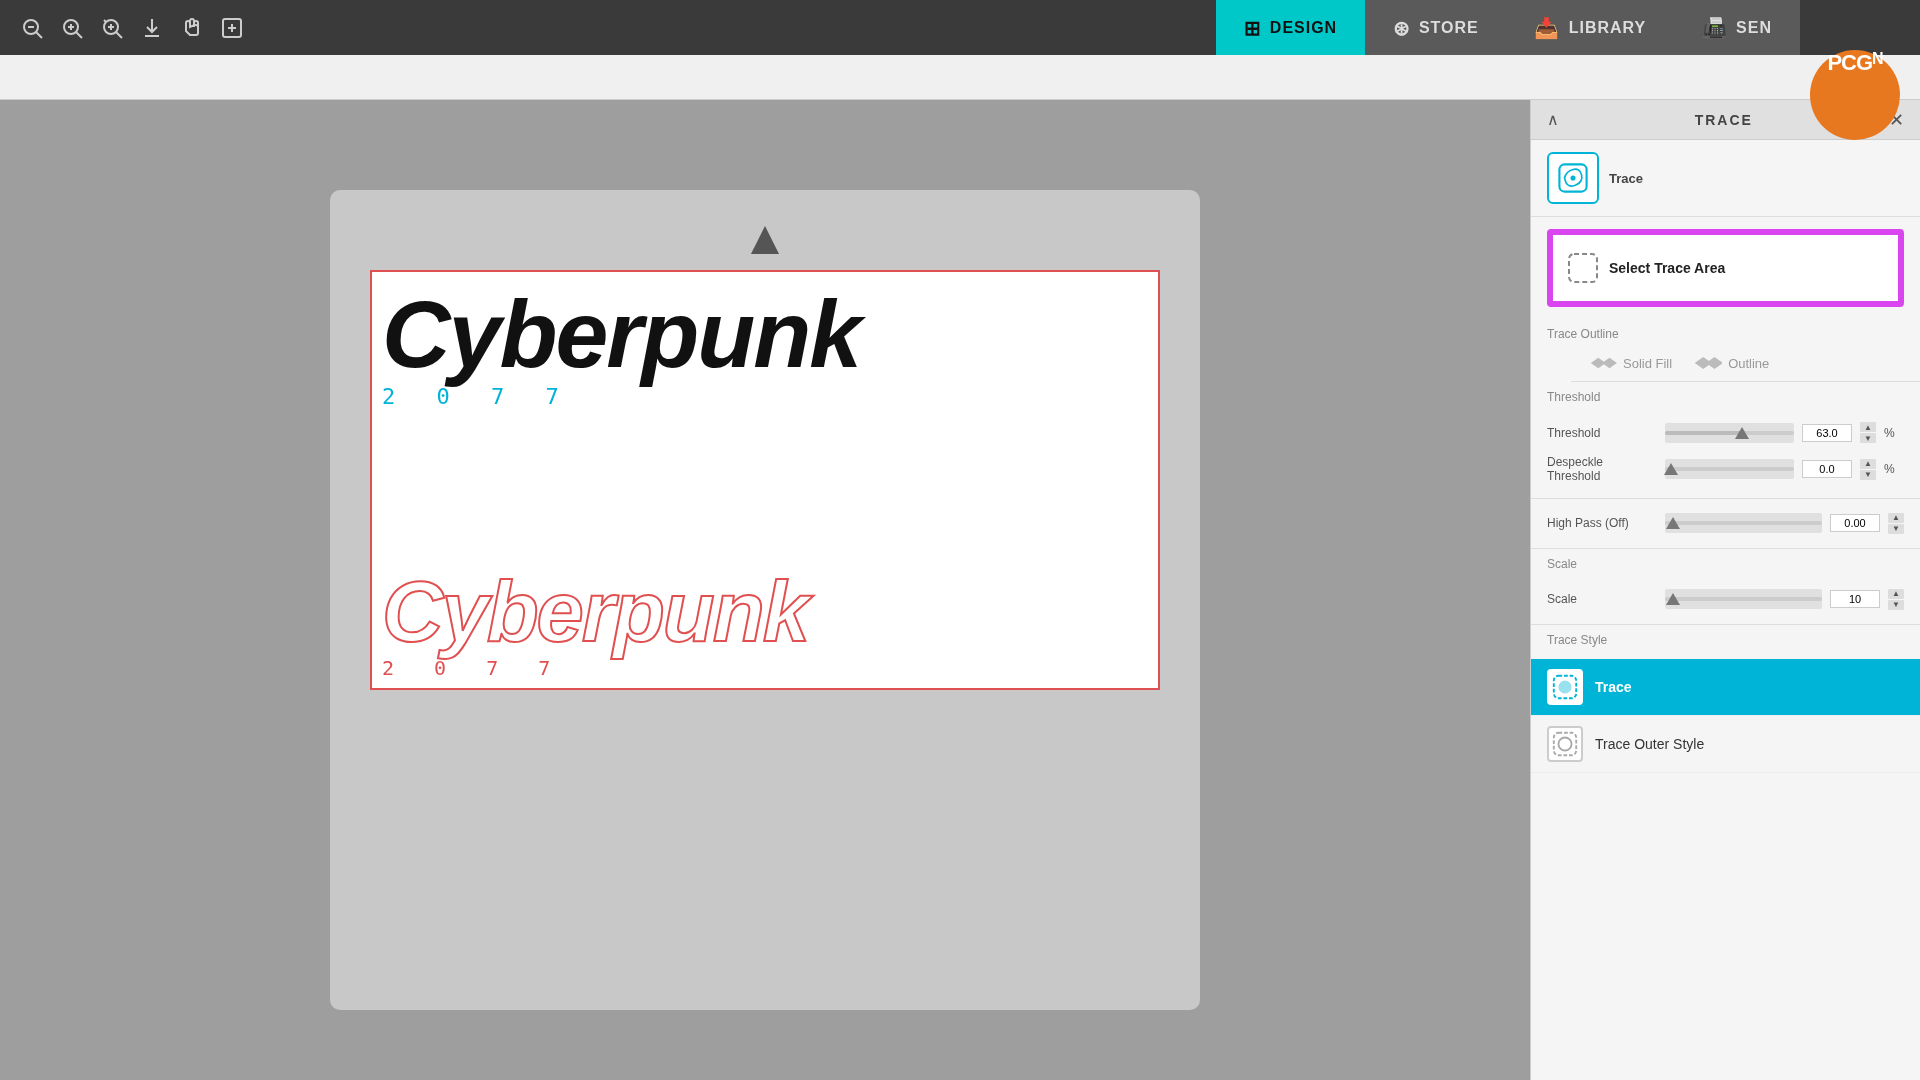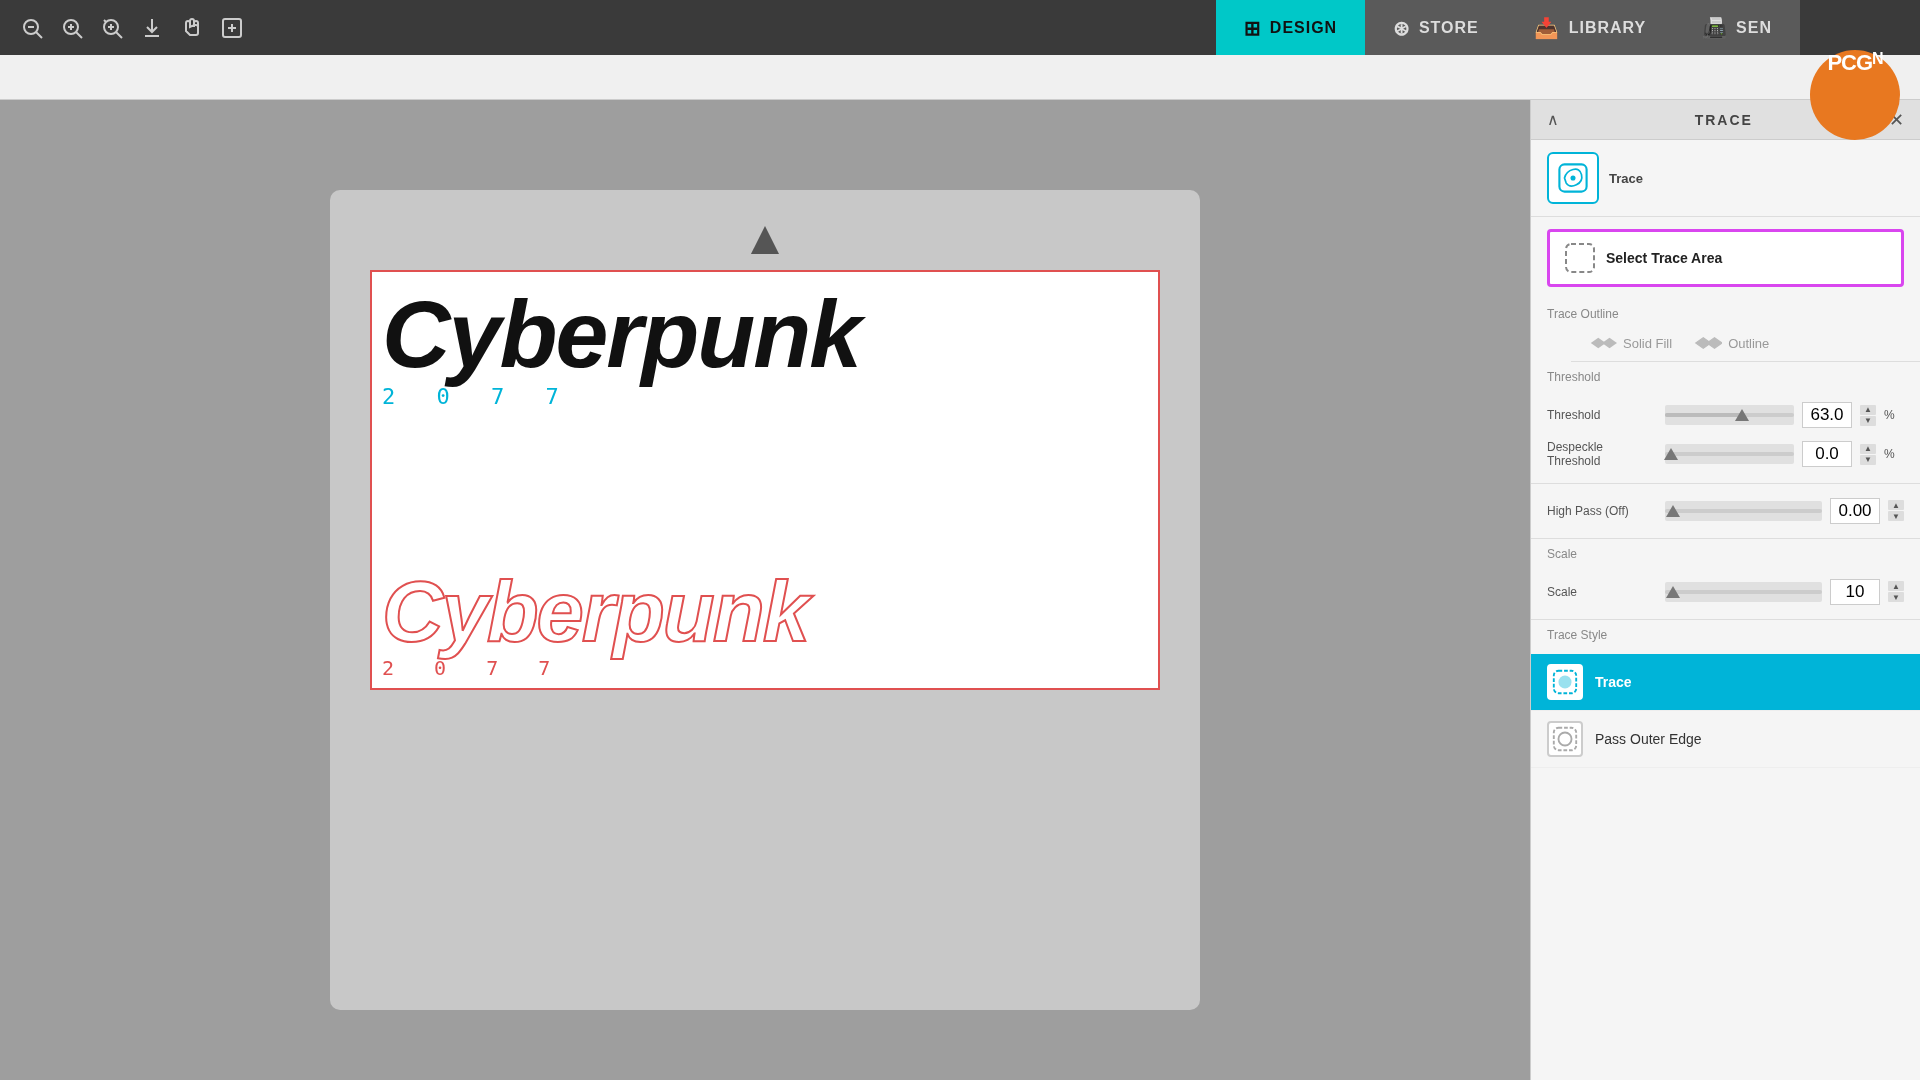--- a/index.html
+++ b/index.html
@@ -222,23 +222,23 @@
       color: #444;
       font-weight: bold;
     }
 
     
     .select-trace-area {
       margin: 12px 16px;
       display: flex;
       align-items: center;
       gap: 10px;
-      border: 3px solid #d946ef;
+      border: 6px solid #d946ef;
       background: white;
-      padding: 10px 14px;
+      padding: 17px 14px;
       cursor: pointer;
       border-radius: 4px;
       text-align: center;
     }
     .select-trace-area-icon {
       width: 32px;
       height: 32px;
     }
     .select-trace-area-text {
       font-size: 14px;
@@ -363,21 +363,21 @@
       flex-shrink: 0;
     }
     .trace-style-item.active .trace-style-icon {
       border-color: white;
     }
 
     .value-box {
       background: white;
       border: 1px solid #ccc;
       padding: 2px 6px;
-      font-size: 17px;
+      font-size: 11px;
       min-width: 50px;
       text-align: center;
     }
   </style>
 </head>
 <body>
 
 <div class="top-bar">
   <div class="toolbar-icons">
     <div class="toolbar-icon">
@@ -602,21 +602,21 @@
           <span class="trace-style-name">Trace</span>
         </div>
 
         <div class="trace-style-item">
           <div class="trace-style-icon">
             <svg viewBox="0 0 30 30" width="28" height="28" fill="none">
               <rect x="3" y="3" width="24" height="24" rx="5" stroke="#aaa" stroke-width="2" stroke-dasharray="4,2"></rect>
               <ellipse cx="15" cy="15" rx="7" ry="7" stroke="#aaa" stroke-width="2" fill="none"></ellipse>
             </svg>
           </div>
-          <span class="trace-style-name">Pass Outer Edge</span>
+          <span class="trace-style-name">Trace Outer Style</span>
         </div>
 
 
       </div>
     </div>
   </div>
 
 </div>
 
 </body></html>

